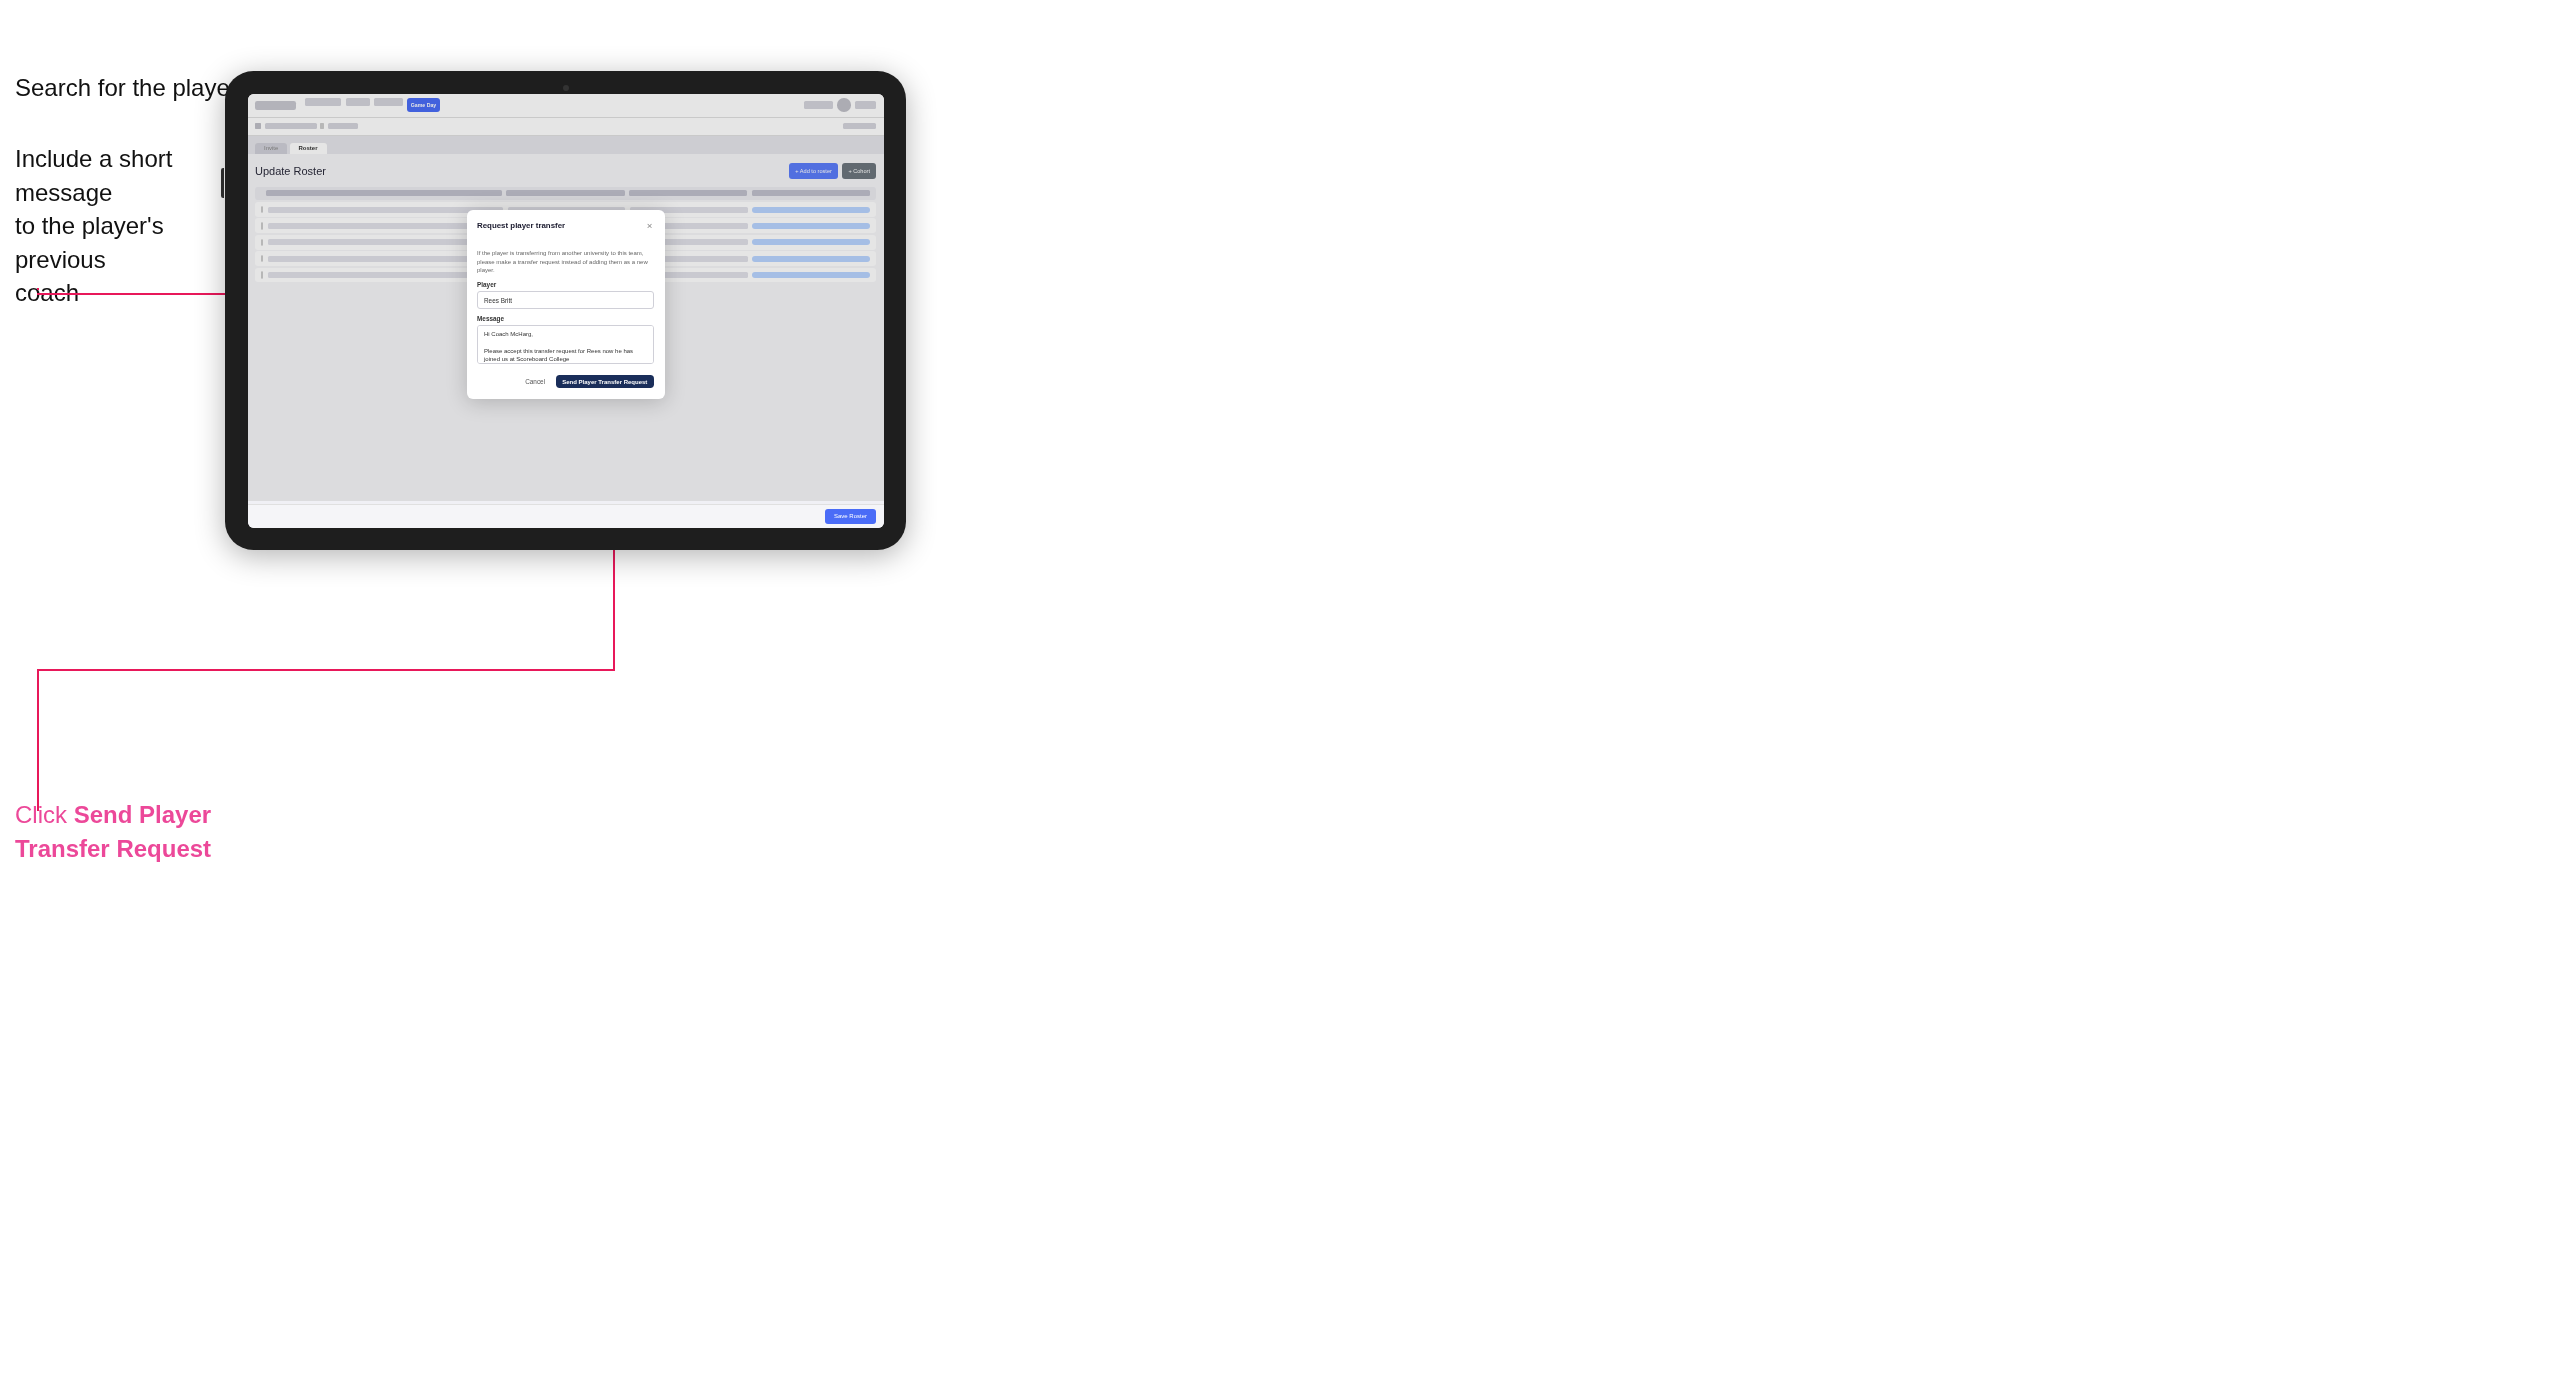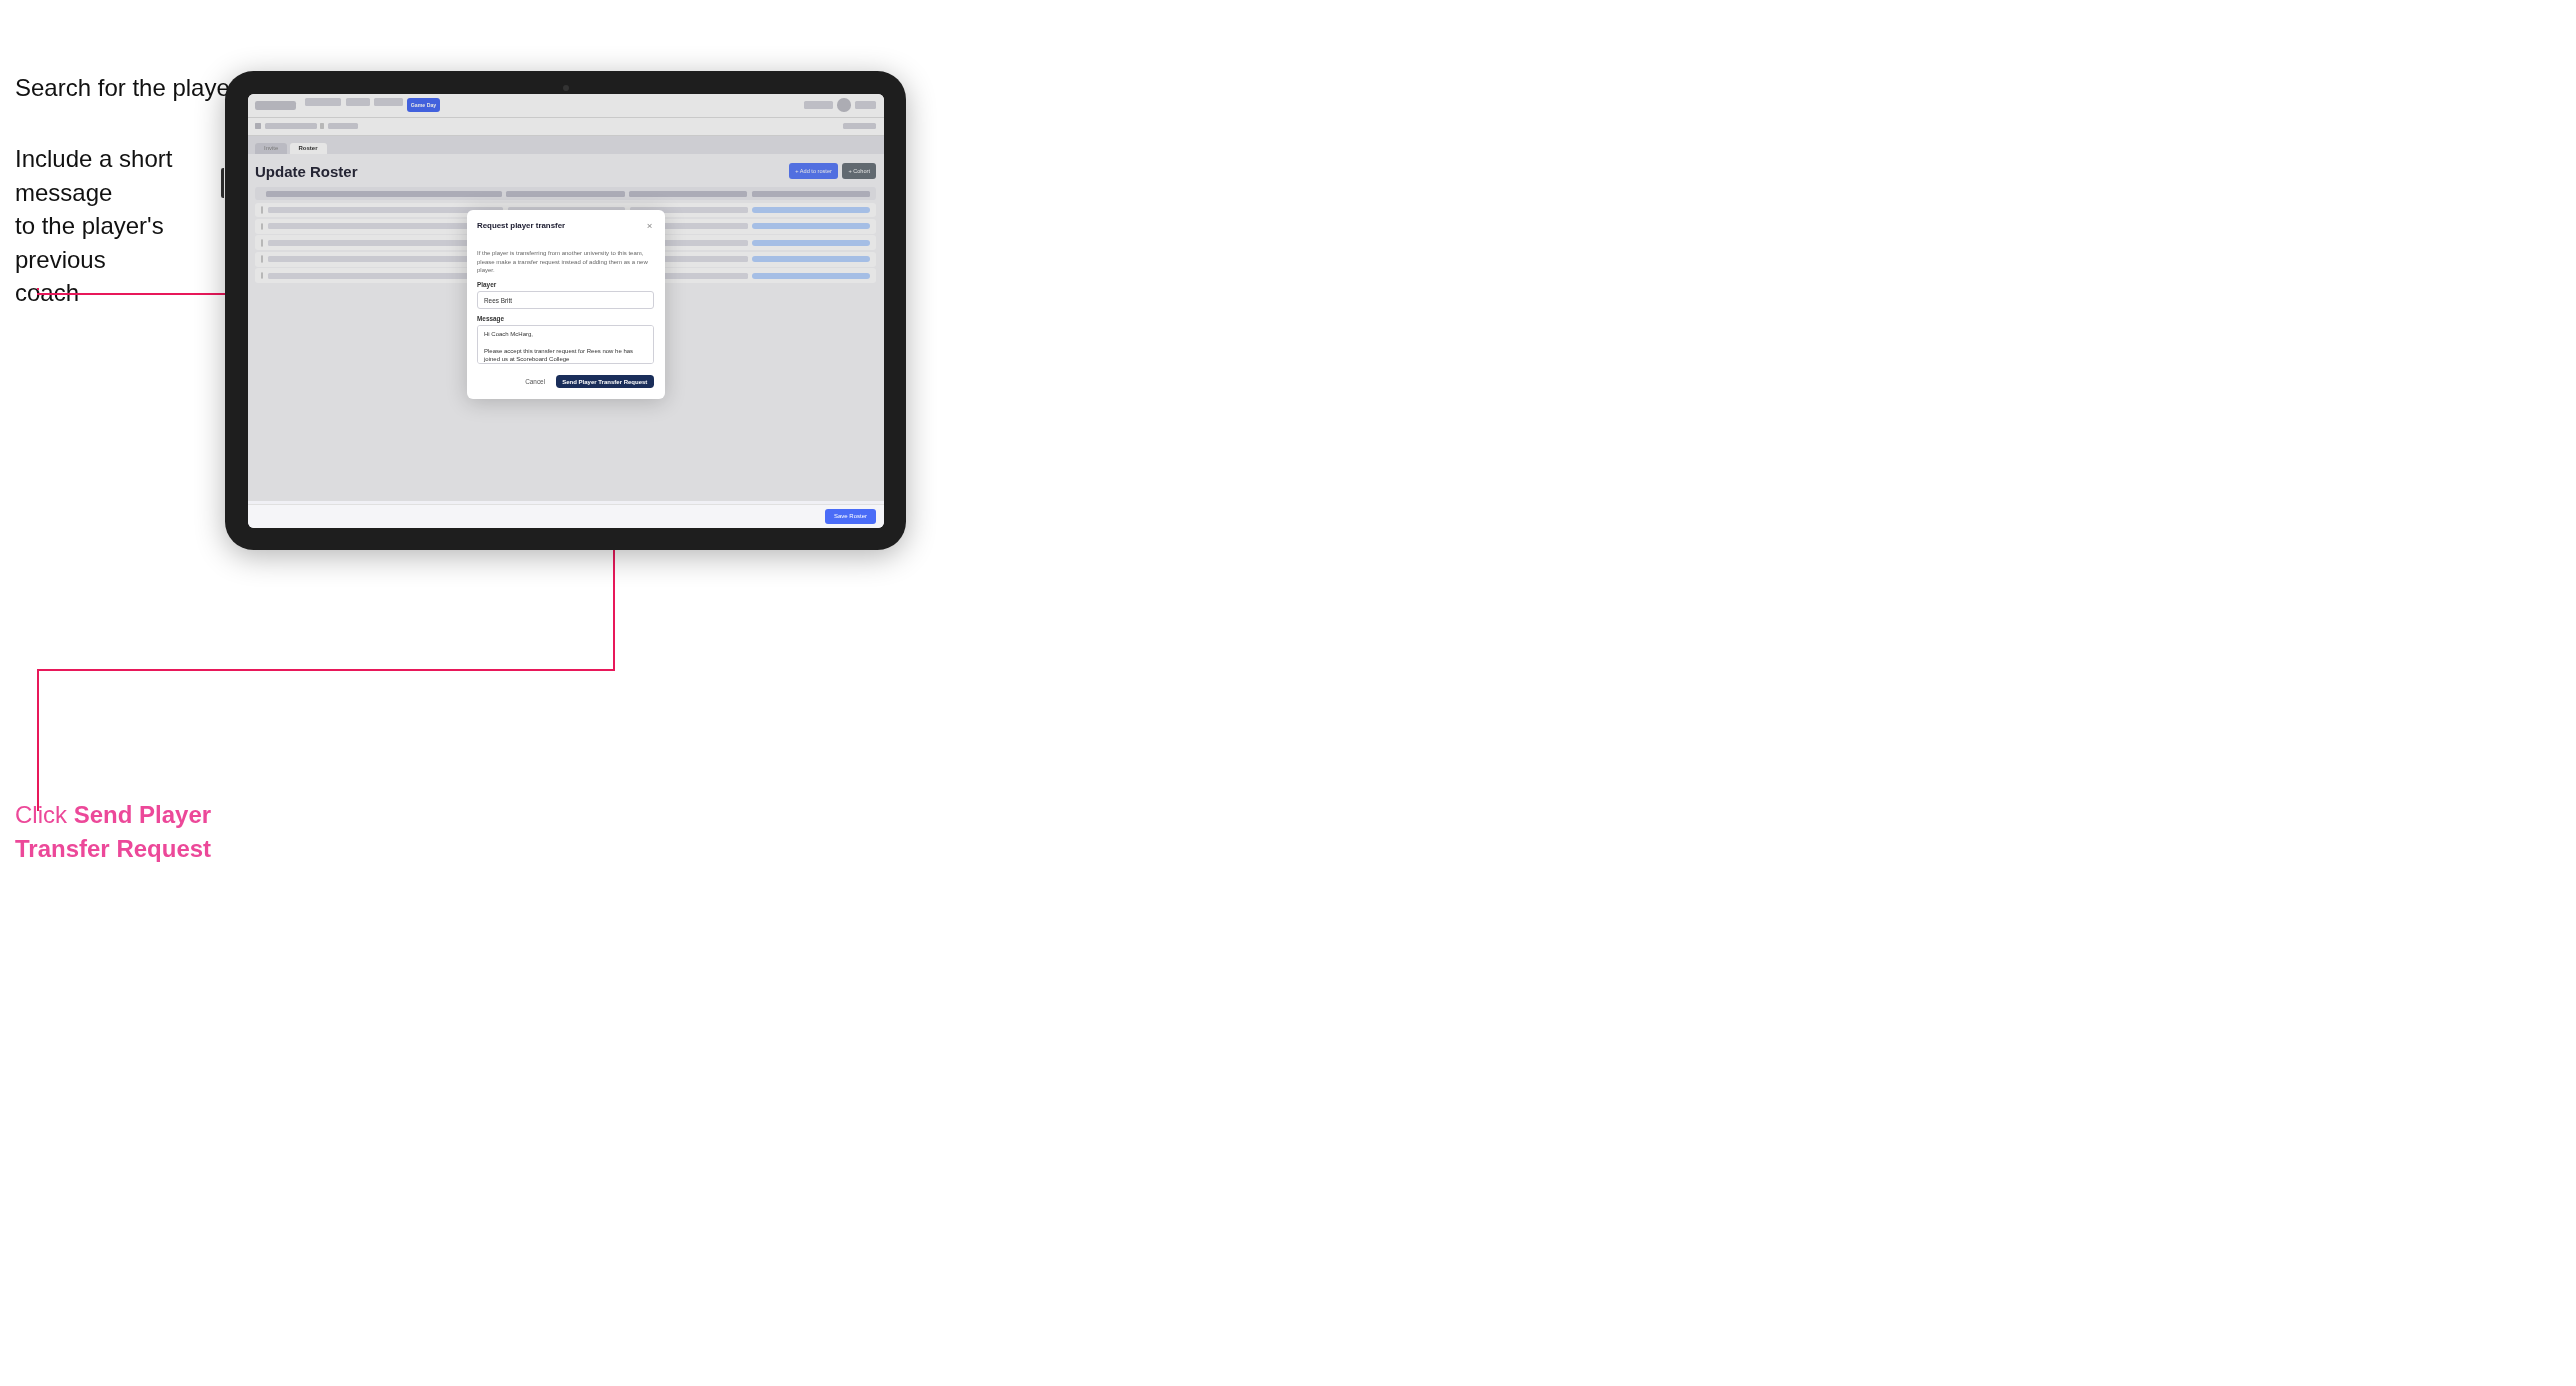--- a/index.html
+++ b/index.html
@@ -87,21 +87,21 @@
         <span>Invite</span>
       </div>
       <div style="padding:2.2px 9px; background:#fff; border-radius:3px 3px 0 0; font-size:6px; color:#333; font-weight:600;">
         <span>Roster</span>
       </div>
     </div>
 
     <div style="padding:9px 7.5px; background:#f5f5f8; position:relative; height:calc(100% - 60px - 27px);">
 
       <div style="display:flex; align-items:center; justify-content:space-between; margin-bottom:7.5px;">
-        <div style="font-size:15px; font-weight:700; color:#2a2a3a;">
+        <div style="font-size:11px; font-weight:400; color:#2a2a3a;">
           <span>Update Roster</span>
         </div>
         <div style="display:flex; gap:4.5px;">
           <button style="height:16.5px; padding:0 6px; background:#5b7cfa; color:#fff; border:none; border-radius:3px; font-size:5.6px; cursor:pointer;">
             <span>+ Add to roster</span>
           </button>
           <button style="height:16.5px; padding:0 6px; background:#6c757d; color:#fff; border:none; border-radius:3px; font-size:5.6px; cursor:pointer;">
             <span>+ Cohort</span>
           </button>
         </div>

